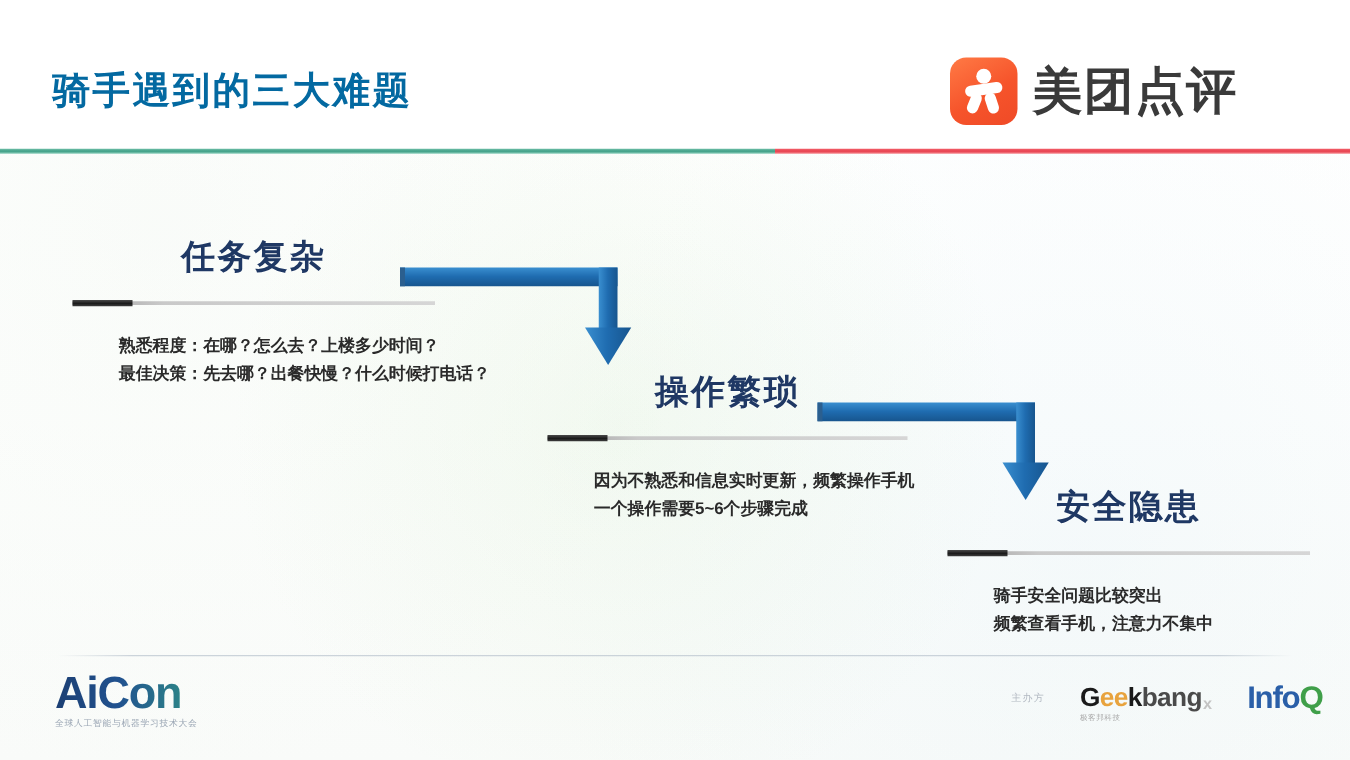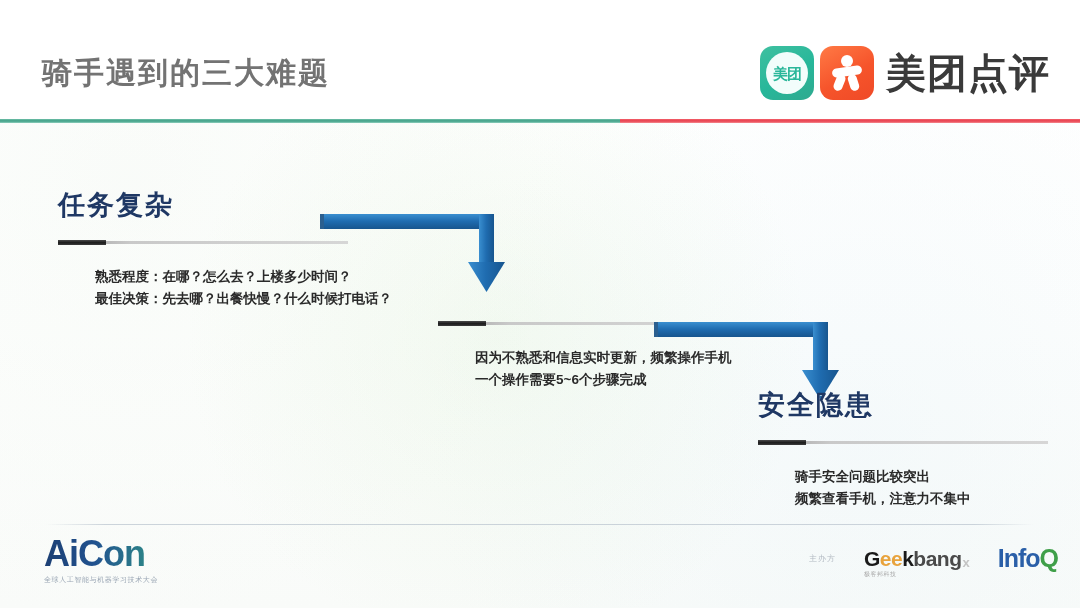--- a/index.html
+++ b/index.html
@@ -30,21 +30,21 @@
     height: 120px;
     background: #ffffff;
   }
   #page-title {
     position: absolute;
     left: 42px;
     top: 58px;
     font-size: 30px;
     font-weight: 700;
     letter-spacing: 2px;
-    color: #737373;
+    color: #0369a1;
     line-height: 1;
     white-space: nowrap;
   }
   .hdr-rule {
     position: absolute;
     top: 119px;
     height: 4px;
   }
   .hdr-rule.left {
     left: 0;
@@ -140,20 +140,21 @@
   
   .block { position: absolute; }
   .block-heading {
     font-size: 27px;
     font-weight: 700;
     letter-spacing: 2px;
     color: #1f3864;
     line-height: 1;
     white-space: nowrap;
     text-shadow: 0 1px 0 rgba(255,255,255,0.6);
+    text-align: center;
   }
   .block-rule {
     position: relative;
     height: 3px;
     margin-top: 22px;
     background: linear-gradient(90deg, #9b9b9b 0%, #c9c9c9 25%, #d6d6d6 100%);
   }
   .block-rule::before {
     content: "";
     position: absolute;
@@ -257,25 +258,20 @@
 </style>
 </head>
 <body>
 
 <div id="slide">
 
   <div id="header">
     <div id="page-title">骑手遇到的三大难题</div>
 
     <div id="brand-logo">
-      <div class="app-icon meituan">
-        <div class="mt-disc">
-          <span>美团</span>
-        </div>
-      </div>
       <div class="app-icon dianping">
         <div class="dp-figure">
           <div class="head"></div>
           <div class="body"></div>
           <div class="leg-a"></div>
           <div class="leg-b"></div>
         </div>
       </div>
       <div id="brand-text">美团点评</div>
     </div>
@@ -308,20 +304,21 @@
         </linearGradient>
       </defs>
       <rect x="2" y="4" width="174" height="15" fill="url(#ag1h)"></rect>
       <rect x="2" y="4" width="4" height="15" fill="#2b5f8f"></rect>
       <rect x="161" y="4" width="15" height="52" fill="url(#ag1v)"></rect>
       <polygon points="150,52 187,52 168.5,82" fill="url(#ag1v)"></polygon>
     </svg>
   </div>
 
   <div class="block" id="block-2">
+    <div class="block-heading">操作繁琐</div>
     <div class="block-rule"></div>
     <div class="block-body">
       <div>因为不熟悉和信息实时更新，频繁操作手机</div>
       <div>一个操作需要5~6个步骤完成</div>
     </div>
   </div>
 
   <div class="elbow-arrow" id="arrow-2">
     <svg width="200" height="90" viewBox="0 0 200 90" xmlns="http://www.w3.org/2000/svg">
       <defs>

